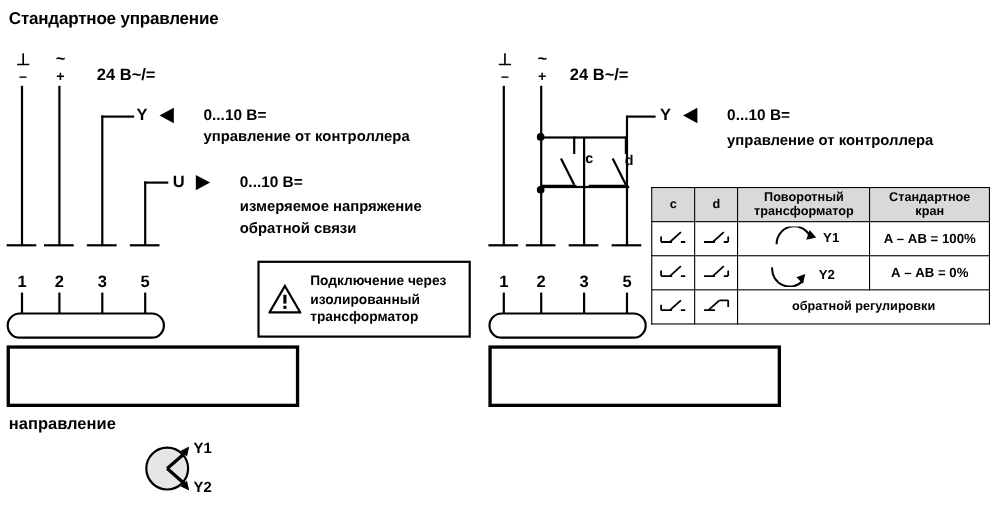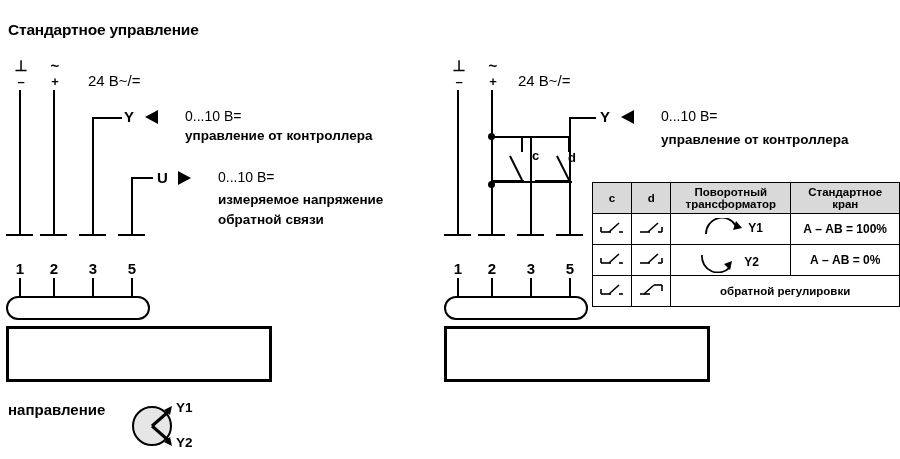--- a/index.html
+++ b/index.html
@@ -4,21 +4,21 @@
 <style>
   html,body{margin:0;padding:0;}
   body{
     width:900px;height:459px;
     background:#ffffff;
     font-family:"Liberation Sans", sans-serif;
     color:#000;
     position:relative;
     overflow:hidden;
   }
-  .panel{position:absolute;top:12px;height:397px;}
+  .panel{position:absolute;top:0;height:397px;}
   #panel-left{left:0;width:440px;}
   #panel-right{left:440px;width:460px;}
 
   .title{
     position:absolute;
     font-size:15.5px;
     font-weight:bold;
     line-height:1.28;
     letter-spacing:-0.2px;
   }
@@ -46,21 +46,21 @@
   .sym-small{
     position:absolute;
     font-size:13px;
     font-weight:bold;
     text-align:center;
     width:22px;
   }
   .lbl{
     position:absolute;
     font-size:14px;
-    font-weight:normal;
+    font-weight:bold;
     white-space:nowrap;
   }
   .lbl-sub{
     position:absolute;
     font-size:13.5px;
     font-weight:bold;
     white-space:nowrap;
   }
   .letter{
     position:absolute;
@@ -133,21 +133,21 @@
     font-weight:bold;
     height:26px;
   }
   .cell-sw{width:34px;height:26px;}
   .cell-act{width:120px;}
   .cell-val{width:110px;font-size:12px;}
 
   
   #rot-label{
     position:absolute;
-    left:8px;top:400px;
+    left:8px;top:376px;
     font-size:15px;font-weight:bold;
     line-height:1.3;
   }
   .dot{position:absolute;width:7px;height:7px;border-radius:50%;background:#000;}
 </style>
 </head>
 <body>
 
 <div class="panel" id="panel-left">
 
@@ -190,20 +190,32 @@
 
   <div class="vline" style="left:19px;  top:266px; height:22px;"></div>
   <div class="vline" style="left:53px;  top:266px; height:22px;"></div>
   <div class="vline" style="left:92px;  top:266px; height:22px;"></div>
   <div class="vline" style="left:131px; top:266px; height:22px;"></div>
 
   <div class="conn-oval" style="left:6px; top:284px; width:140px; height:20px;"></div>
 
   <div class="device" style="left:6px; top:314px; width:260px; height:50px;"></div>
 
+  <div class="note" style="left:234px; top:237px; width:172px; height:52px;">
+    <svg width="30" height="28" viewBox="0 0 30 28">
+      <polygon points="15,2 29,26 1,26" fill="none" stroke="#000" stroke-width="2"></polygon>
+      <rect x="13.6" y="10" width="2.8" height="8" fill="#000"></rect>
+      <rect x="13.6" y="20" width="2.8" height="2.8" fill="#000"></rect>
+    </svg>
+    <div class="note-text">
+      <div>Подключение через</div>
+      <div>изолированный</div>
+      <div>трансформатор</div>
+    </div>
+  </div>
 </div>
 
 <div class="panel" id="panel-right">
 
 
   <div class="sym" style="left:8px;  top:45px;">⊥</div>
   <div class="sym-small" style="left:8px;  top:62px;">–</div>
   <div class="sym" style="left:42px; top:45px;">~</div>
   <div class="sym-small" style="left:42px; top:62px;">+</div>
   <div class="lbl" style="left:78px; top:60px;font-size:15px;">24 В~/=</div>

